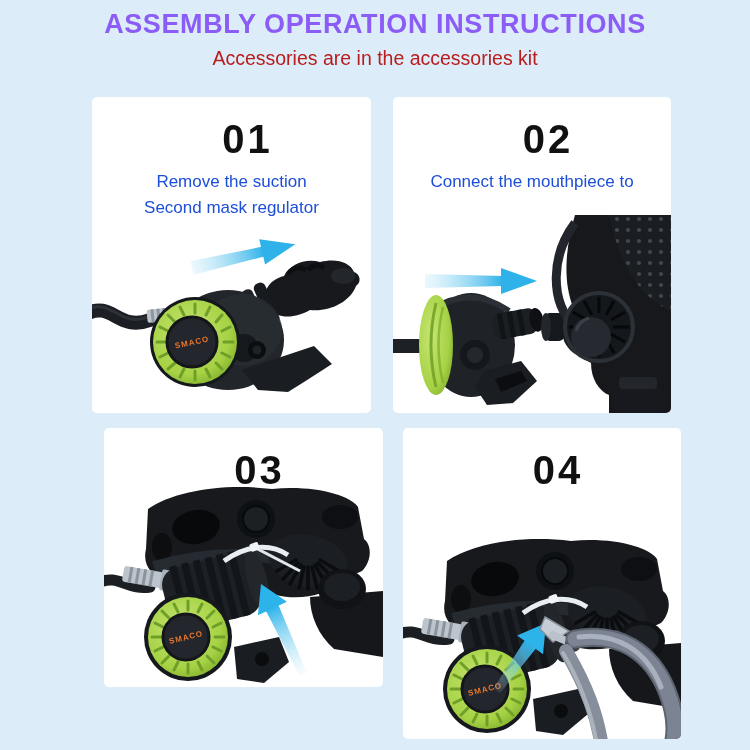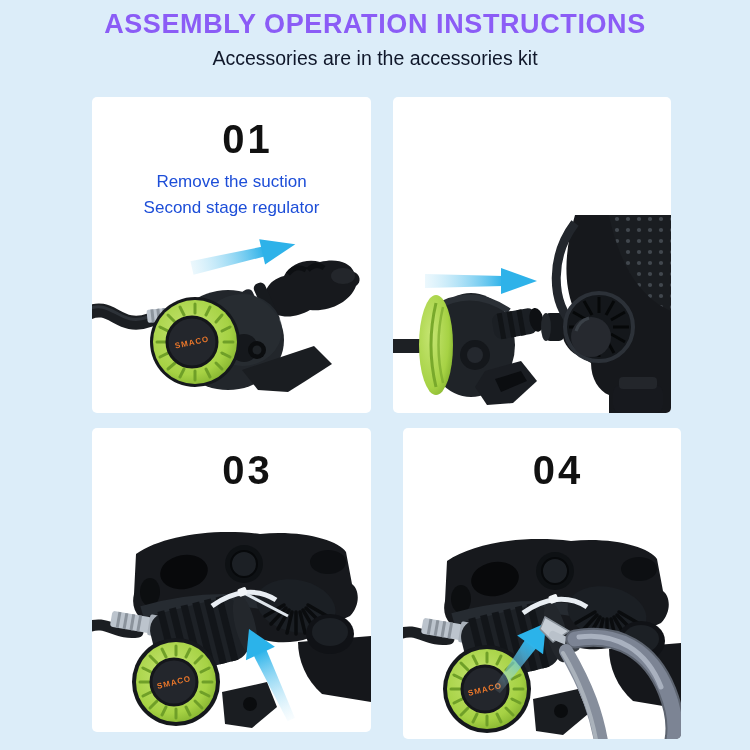--- a/index.html
+++ b/index.html
@@ -6,28 +6,28 @@
   body{
     width:750px;height:750px;position:relative;overflow:hidden;
     background:#dcedf9;
     font-family:"Liberation Sans",sans-serif;
   }
   .header{position:absolute;top:0;left:0;width:750px;text-align:center}
   .title{
     margin-top:9px;font-size:27px;font-weight:bold;letter-spacing:.6px;
     color:#8b5cf6;
   }
-  .subtitle{margin-top:7px;font-size:19.5px;color:#0f172a}
+  .subtitle{margin-top:7px;font-size:19.5px;color:#b91c1c}
   .panel{
     position:absolute;background:#ffffff;border-radius:5px;
     overflow:hidden;text-align:center;
   }
   #panel-1{left:92px;top:97px;width:279px;height:316px}
   #panel-2{left:393px;top:97px;width:278px;height:316px}
-  #panel-3{left:92px;top:428px;width:279px;height:304px}
+  #panel-3{left:104px;top:428px;width:279px;height:259px}
   #panel-4{left:403px;top:428px;width:278px;height:311px}
   .num{
     margin-top:22px;font-size:40px;line-height:1;font-weight:bold;
     letter-spacing:3px;color:#111;margin-left:32px;
   }
   .line{font-size:17px;line-height:26px;color:#1d4ed8}
   .first{margin-top:10px}
   .art{position:absolute;left:0;bottom:0;width:100%;display:block}
   svg{display:block}
   .brand-text{
@@ -39,21 +39,21 @@
 <body>
 
 <div class="header">
   <div class="title">ASSEMBLY OPERATION INSTRUCTIONS</div>
   <div class="subtitle">Accessories are in the accessories kit</div>
 </div>
 
 <div class="panel" id="panel-1">
   <div class="num">01</div>
   <div class="line first">Remove the suction</div>
-  <div class="line">Second stage regulator</div>
+  <div class="line">Second mask regulator</div>
   <svg class="art" width="279" height="175" viewBox="0 0 279 175">
     <defs>
       <linearGradient id="arr1" x1="0" y1="0" x2="1" y2="0">
         <stop offset="0" stop-color="#bfe7f8" stop-opacity="0.3"></stop>
         <stop offset="1" stop-color="#2eb2e9"></stop>
       </linearGradient>
       <radialGradient id="green1" cx="0.42" cy="0.4" r="0.68">
         <stop offset="0" stop-color="#c6e573"></stop>
         <stop offset="0.72" stop-color="#a6d244"></stop>
         <stop offset="1" stop-color="#7fae2c"></stop>
@@ -114,20 +114,22 @@
       <text class="brand-text" x="100" y="107" fill="#e8762a" text-anchor="middle" transform="rotate(-12 100 104)">SMACO</text>
     </g>
     <g transform="translate(100,30) rotate(-13)">
       <polygon points="0,7 74,5 74,-5 0,-7" fill="url(#arr1)"></polygon>
       <polygon points="72,-13 106,0 72,13" fill="#2eb2e9"></polygon>
     </g>
   </svg>
 </div>
 
 <div class="panel" id="panel-2">
+  <div class="num">02</div>
+  <div class="line first">Connect the mouthpiece to</div>
   <svg class="art" width="278" height="198" viewBox="0 0 278 198">
     <defs>
       <linearGradient id="arr2" x1="0" y1="0" x2="1" y2="0">
         <stop offset="0" stop-color="#bfe7f8" stop-opacity="0.3"></stop>
         <stop offset="1" stop-color="#2eb2e9"></stop>
       </linearGradient>
       <radialGradient id="green2" cx="0.35" cy="0.4" r="0.75">
         <stop offset="0" stop-color="#c6e573"></stop>
         <stop offset="0.7" stop-color="#a6d244"></stop>
         <stop offset="1" stop-color="#7fae2c"></stop>

